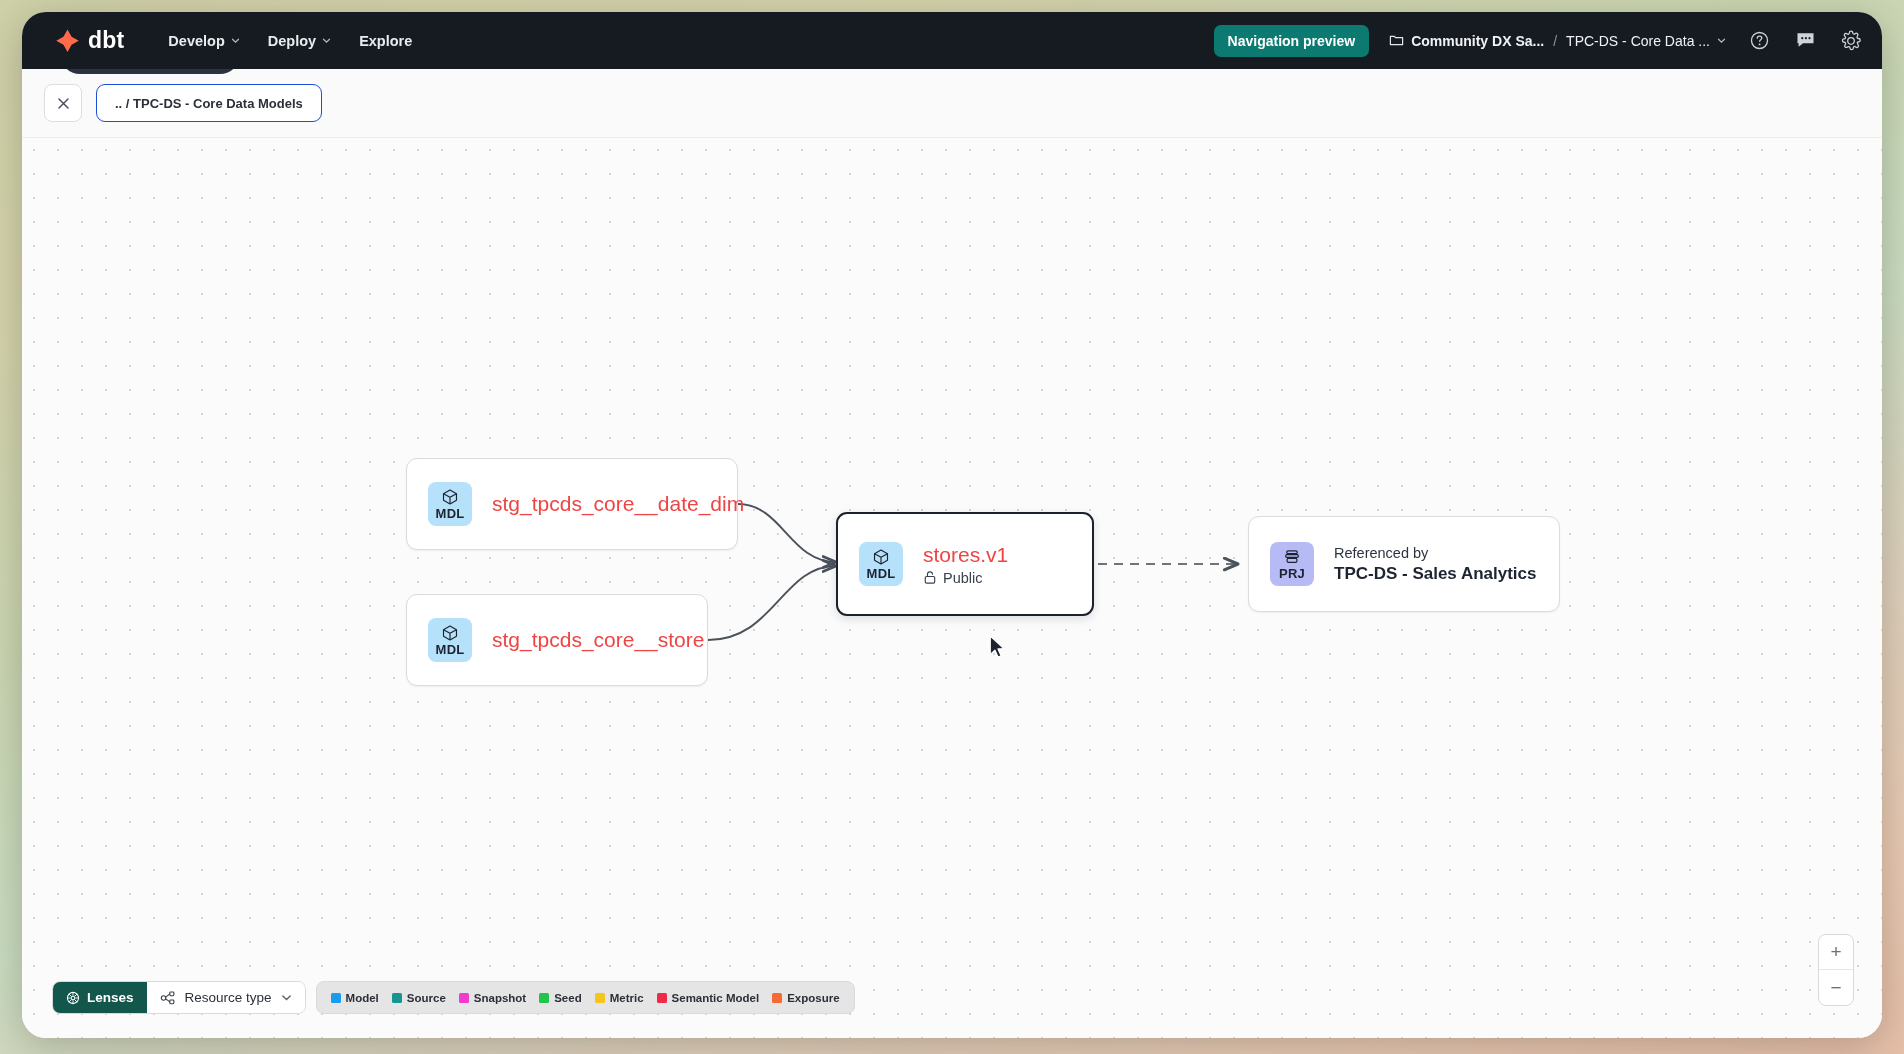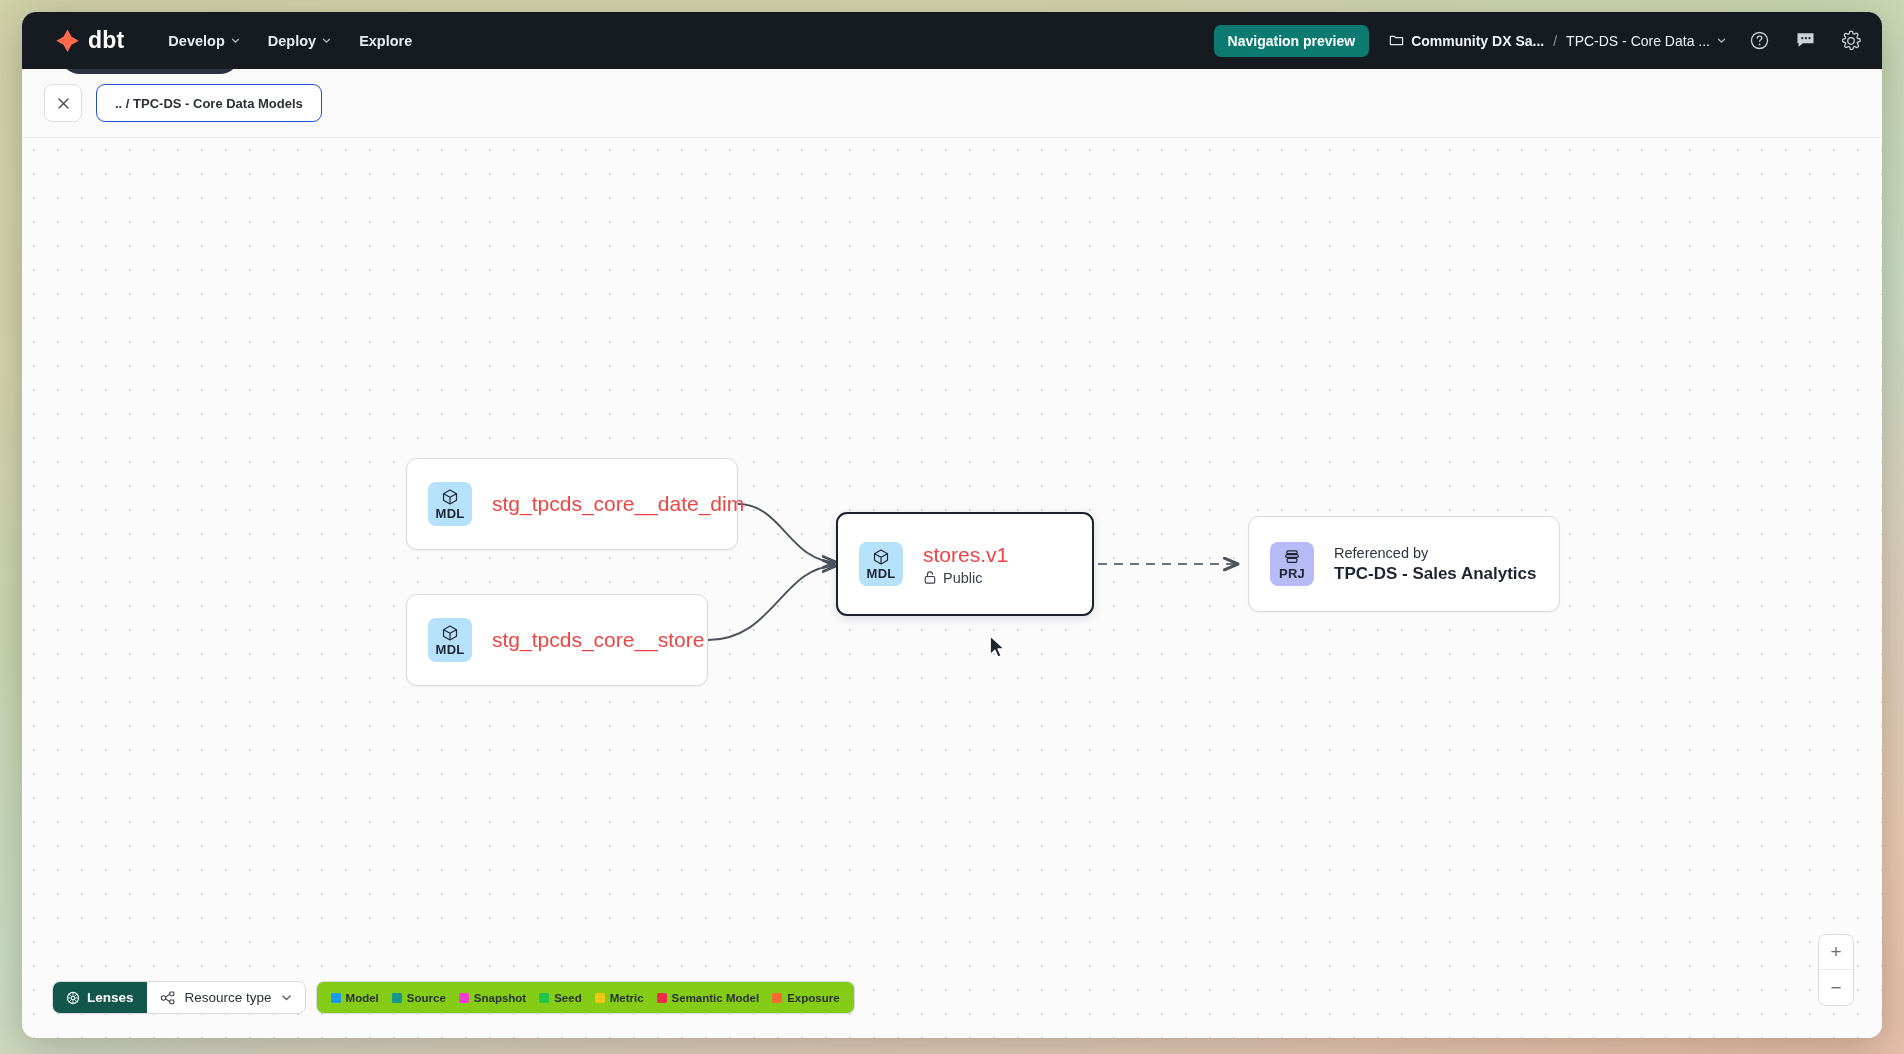--- a/index.html
+++ b/index.html
@@ -11,21 +11,21 @@
   body {
     background: linear-gradient(160deg,#cfd1a8 0%,#d5d3ab 18%,#cbd6b2 38%,#c9dcc0 55%,#ddd0bb 72%,#e8c9b2 88%,#e6bfa8 100%);
     position: relative;
   }
 
   
   #window {
     position: absolute;
     left: 22px; top: 12px;
     width: 1860px; height: 1026px;
-    border-radius: 14px;
+    border-radius: 24px;
     overflow: hidden;
     background: #fff;
     box-shadow: 0 8px 40px rgba(0,0,0,.22);
   }
   #tab-nub {
     position: absolute; left: 38px; top: 22px;
     width: 180px; height: 40px;
     background: #2c3340;
     border-radius: 20px;
     z-index: 5;
@@ -193,21 +193,21 @@
     cursor: pointer;
   }
   #resource-type-btn {
     height: 100%; display: flex; align-items: center; gap: 9px;
     padding: 0 13px; font-size: 13.5px; font-weight: 400; color: #2b3038;
     cursor: pointer; background: #fff;
   }
   #legend {
     height: 33px; display: flex; align-items: center; gap: 13px;
     border: 1px solid #d8dadf; border-radius: 8px;
-    background: #84cc16; padding: 0 14px;
+    background: #e5e5e5; padding: 0 14px;
   }
   .legend-item { display: flex; align-items: center; gap: 5px; font-size: 11.5px; font-weight: 600; color: #2b3038; white-space: nowrap; }
   .legend-swatch { width: 10px; height: 10px; border-radius: 1.5px; flex-shrink: 0; }
 
   #zoom-controls {
     position: absolute; right: 28px; bottom: 32px;
     width: 36px;
     border: 1px solid #d8dadf; border-radius: 8px;
     background: #fff; overflow: hidden;
     z-index: 7;

